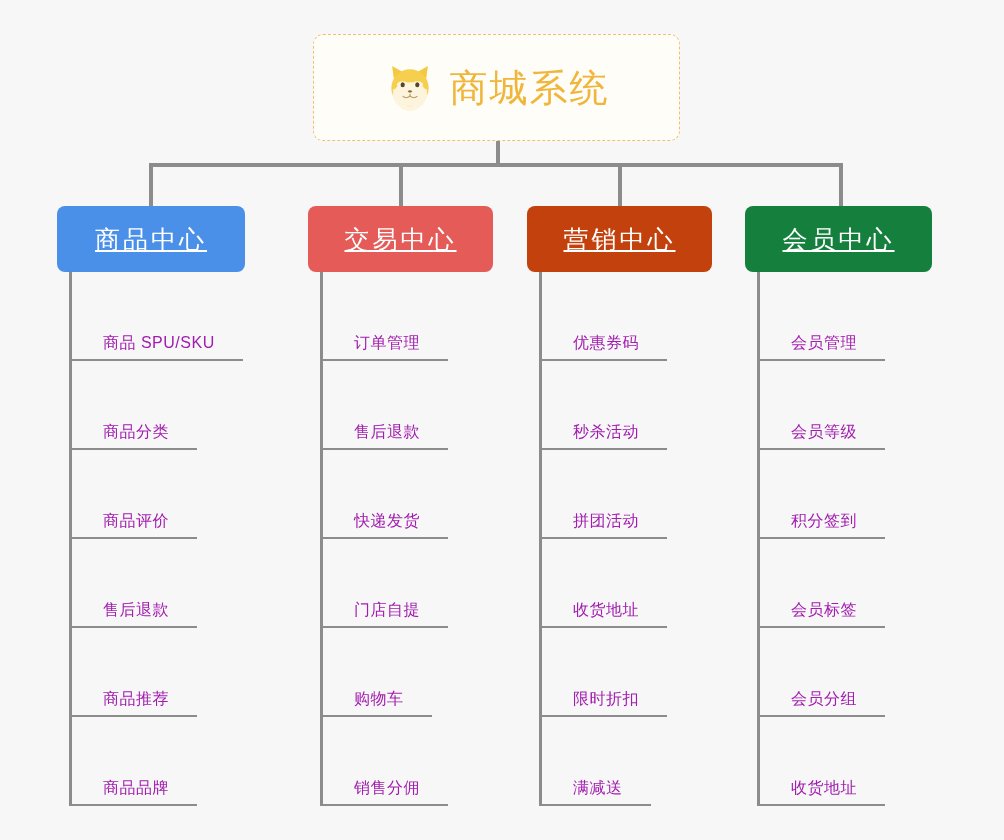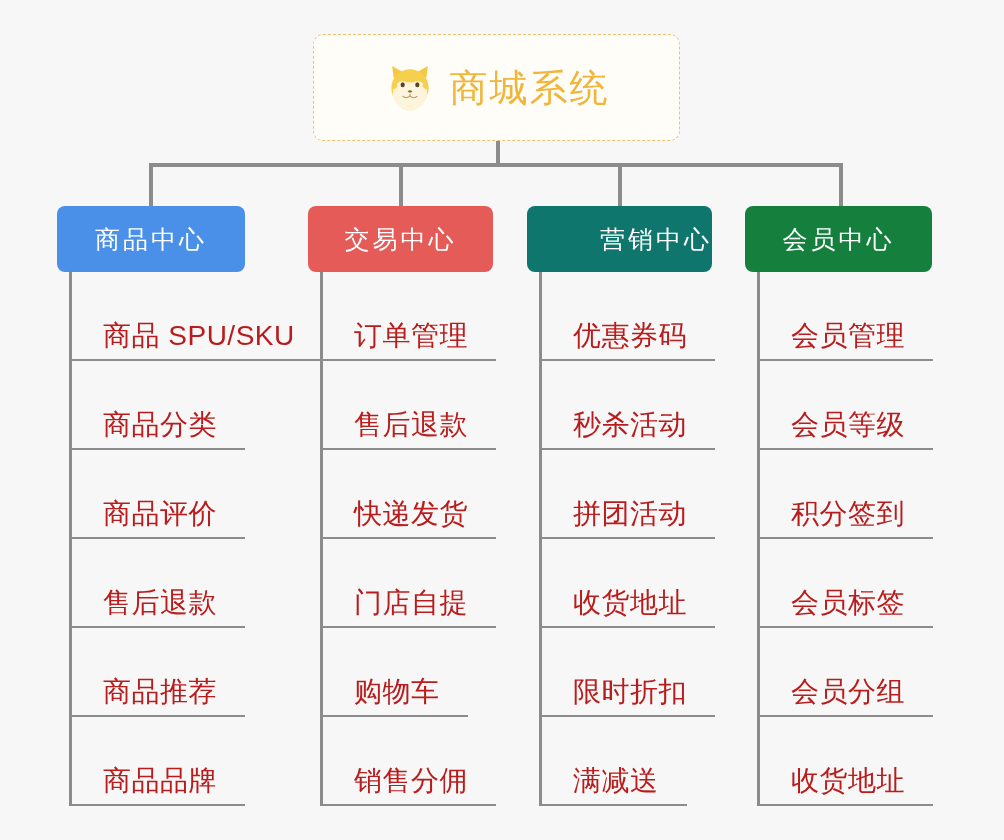--- a/index.html
+++ b/index.html
@@ -67,20 +67,21 @@
   .cat-header {
     height: 66px;
     border-radius: 8px;
     display: flex;
     align-items: center;
     justify-content: center;
     color: #ffffff;
     font-size: 25px;
     letter-spacing: 3px;
     white-space: nowrap;
+    text-decoration: underline;
   }
 
   
   .leaf-list {
     position: relative;
     margin-top: 0;
     padding-top: 0;
   }
 
   .leaf-trunk {
@@ -101,22 +102,22 @@
 
   .leaf-inner {
     position: relative;
     display: inline-block;
     padding: 0 28px 7px 34px;
     border-bottom: 2.5px solid #8c8c8c;
     white-space: nowrap;
   }
 
   .leaf-label {
-    font-size: 28px;
-    color: #b91c1c;
+    font-size: 16px;
+    color: #a21caf;
     line-height: 1.1;
     letter-spacing: 0.5px;
   }
 </style>
 </head>
 <body>
 
 <div id="canvas">
 
   <div class="root-node">
@@ -201,21 +202,21 @@
       <div class="leaf-item">
           <span class="leaf-inner"><span class="leaf-label">购物车</span></span>
         </div>
       <div class="leaf-item">
           <span class="leaf-inner"><span class="leaf-label">销售分佣</span></span>
         </div>
     </div>
   </div>
 
   <div class="column" style="left:527px; width:185px;">
-    <div class="cat-header" style="background:#0f766e; width:185px;justify-content:flex-end;">
+    <div class="cat-header" style="background:#c2410c; width:185px;">
       <span>营销中心</span>
     </div>
     <div class="leaf-list">
       <div class="leaf-trunk" style="height:534px;"></div>
       <div class="leaf-item">
           <span class="leaf-inner"><span class="leaf-label">优惠券码</span></span>
         </div>
       <div class="leaf-item">
           <span class="leaf-inner"><span class="leaf-label">秒杀活动</span></span>
         </div>

